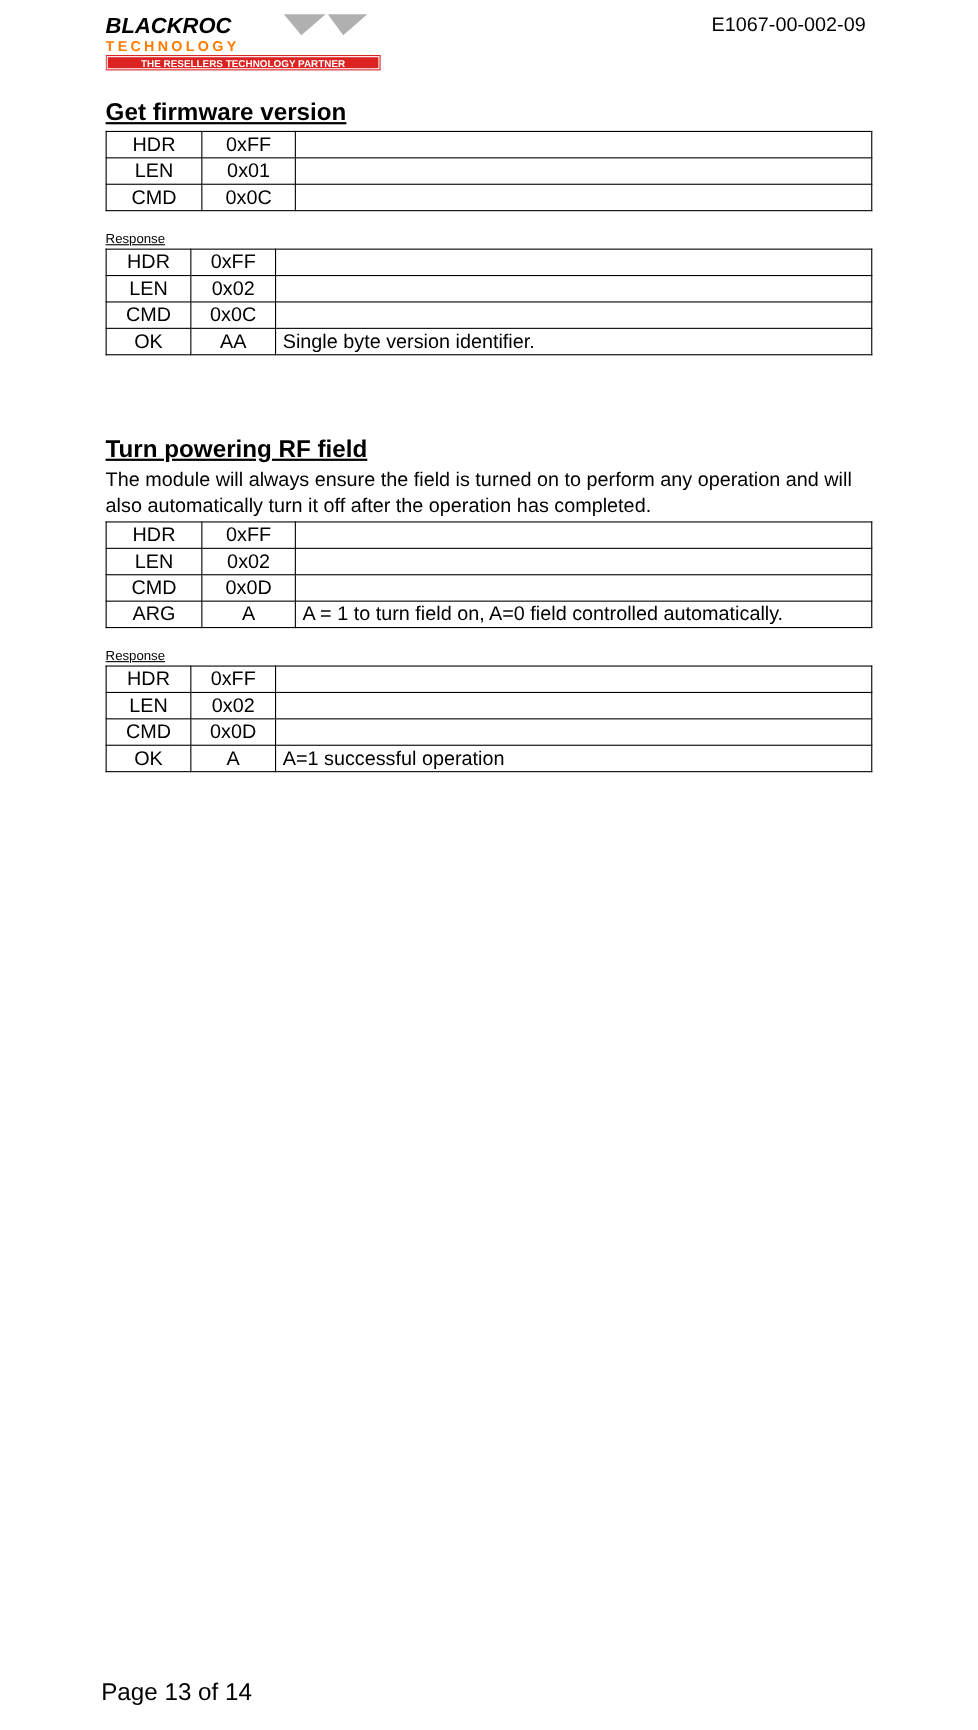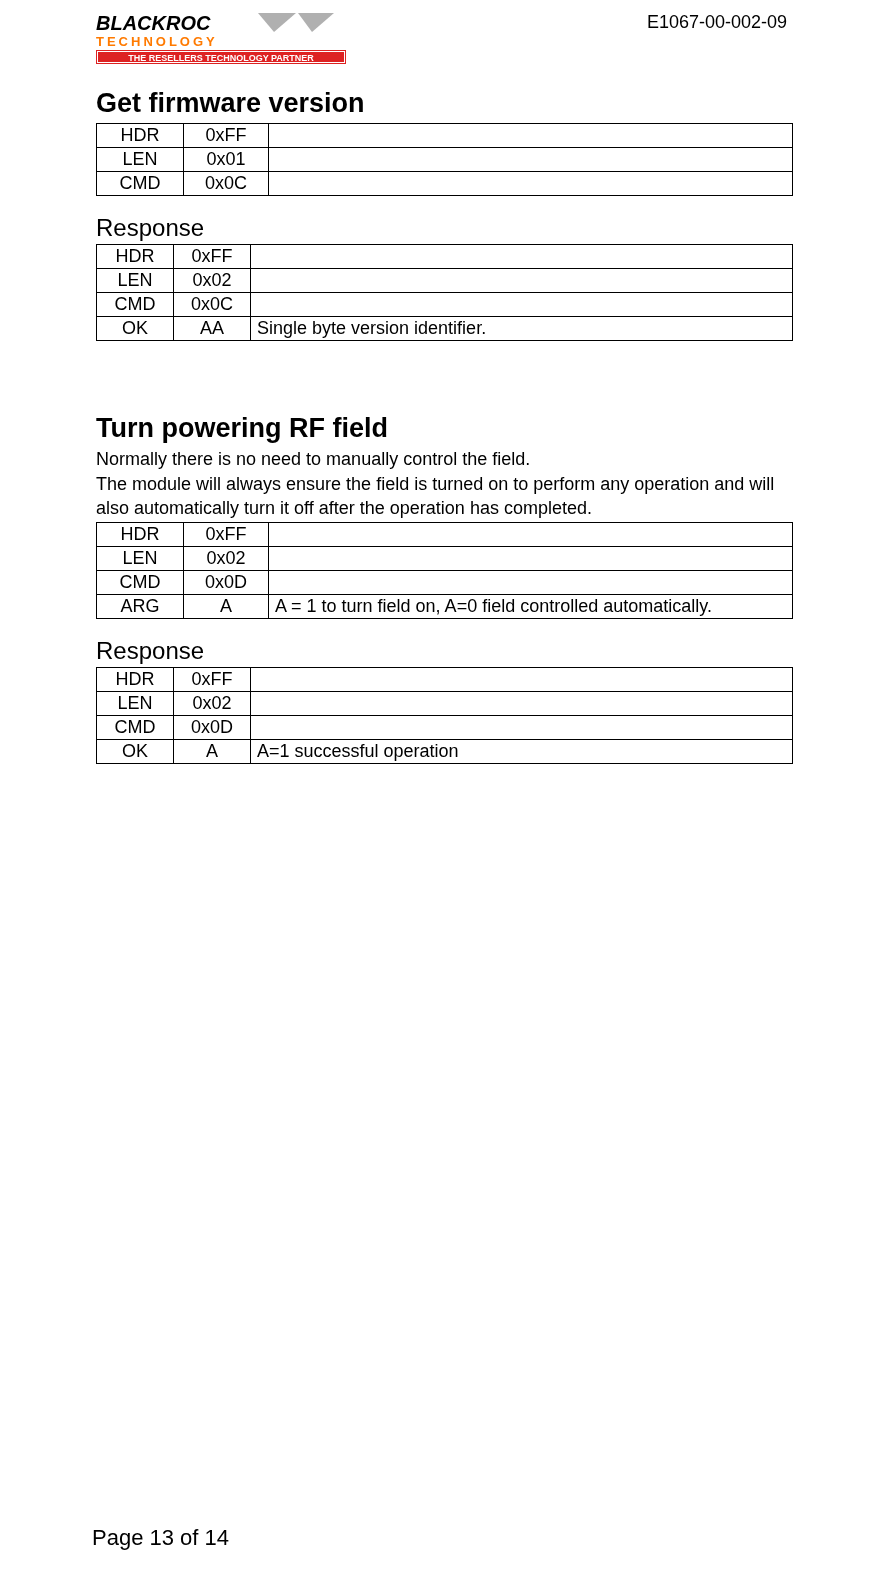--- a/index.html
+++ b/index.html
@@ -24,35 +24,37 @@
   }
   .doc-id {
     font-size: 18px;
     padding-top: 2px;
     padding-right: 6px;
   }
   .logo {
     display: inline-block;
   }
   .section-title {
-    font-size: 27px;
+    font-size: 22px;
     font-weight: bold;
     margin: 10px 0 4px 0;
+    text-decoration: underline;
   }
   .section-title-gap {
     margin-top: 72px;
   }
   .paragraph {
     font-size: 18px;
     line-height: 1.3;
     margin: 0 0 2px 0;
   }
   .subheading {
-    font-size: 24px;
+    font-size: 12px;
     margin: 18px 0 2px 0;
+    text-decoration: underline;
   }
   table.proto {
     border-collapse: collapse;
     width: 100%;
     font-size: 18px;
     border-radius: 32px;
   }
   table.proto td {
     border: 1px solid #000;
     padding: 1px 6px;
@@ -136,21 +138,20 @@
     <tr>
       <td class="col-label-narrow">OK</td>
       <td class="col-val-narrow">AA</td>
       <td class="col-desc">Single byte version identifier.</td>
     </tr>
   </tbody>
     </table>
 
   <div class="section-title section-title-gap">Turn powering RF field</div>
 
-  <p class="paragraph">Normally there is no need to manually control the field.</p>
   <p class="paragraph">The module will always ensure the field is turned on to perform any operation and will also automatically turn it off after the operation has completed.</p>
 
   <table class="proto">
     <tbody>
         <tr>
       <td class="col-label">HDR</td>
       <td class="col-val">0xFF</td>
       <td class="col-desc"></td>
     </tr>
     <tr>

